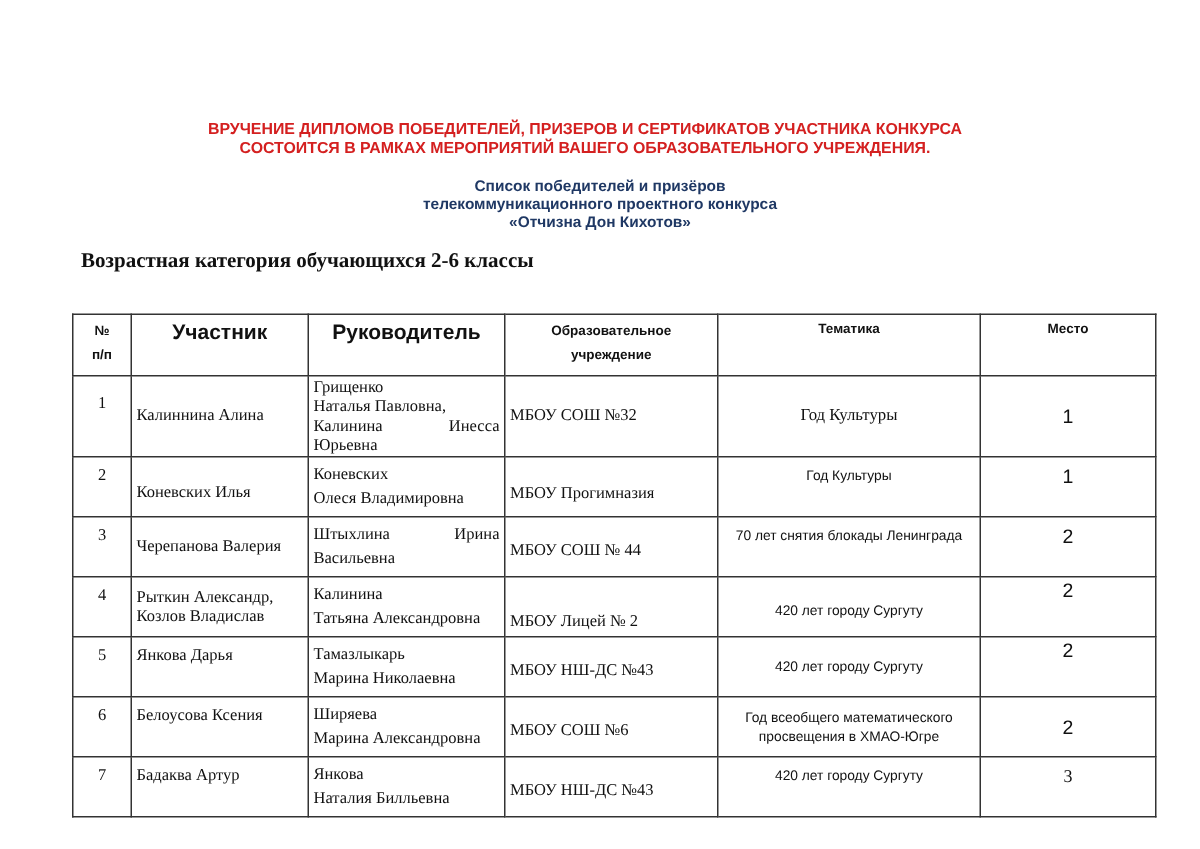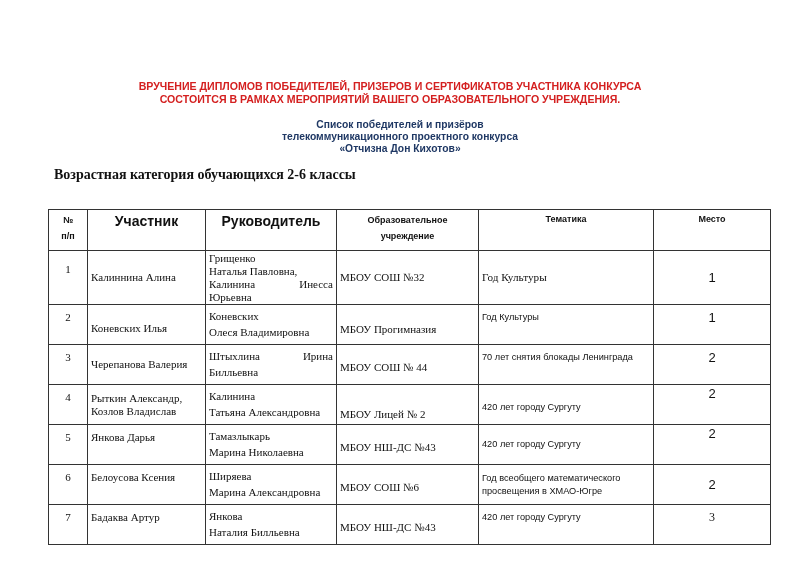--- a/index.html
+++ b/index.html
@@ -8,21 +8,21 @@
   .subtitle { position:absolute; left:0; width:800px; top:119px; text-align:center; font-family:"Liberation Sans", sans-serif; font-weight:bold; font-size:10.3px; line-height:12px; }
   .category { position:absolute; left:54px; top:167px; font-family:"Liberation Serif", serif; font-weight:bold; font-size:14px; }
   table { position:absolute; left:48px; top:209px; border-collapse:collapse; table-layout:fixed; width:722px; }
   td, th { border:1.5px solid #333; padding:0 3px; font-weight:normal; }
   th { vertical-align:top; font-family:"Liberation Sans", sans-serif; font-weight:bold; font-size:10px; padding-top:3px; line-height:19px; text-align:center; }
   th.big { font-size:14px; line-height:16px; }
   th.small { font-size:9px; }
   td { font-size:11px; line-height:13px; }
   td.num { text-align:center; }
   td.center { text-align:left; }
-  td.topic { font-family:"Liberation Sans", sans-serif; font-size:9.2px;margin-left:20px; }
+  td.topic { text-align:center; font-family:"Liberation Sans", sans-serif; font-size:9.2px;margin-left:20px; }
   td.topic.serif { font-family:"Liberation Serif", serif; font-size:11.2px; }
   td.place { text-align:center; font-family:"Liberation Sans", sans-serif; font-size:13px; }
   .top { vertical-align:top; padding-top:6px; }
   .mid { vertical-align:middle; }
   .just { text-align:justify; text-align-last:justify; display:block; }
   .line { display:block; }
 </style>
 </head>
 <body>
 
@@ -88,21 +88,21 @@
     <td class="mid" style="padding-top:10px">МБОУ Прогимназия</td>
     <td class="topic top">Год Культуры</td>
     <td class="place top">1</td>
   </tr>
 
   <tr style="height:40px;">
     <td class="num top">3</td>
     <td class="center mid">Черепанова Валерия</td>
     <td class="mid">
       <span class="just">Штыхлина Ирина</span>
-      <span class="line" style="padding-top:3px">Билльевна</span>
+      <span class="line" style="padding-top:3px">Васильевна</span>
     </td>
     <td class="mid" style="padding-top:6px">МБОУ СОШ № 44</td>
     <td class="topic top">70 лет снятия блокады Ленинграда</td>
     <td class="place top">2</td>
   </tr>
 
   <tr style="height:40px;">
     <td class="num top">4</td>
     <td class="center mid">
       <span class="line">Рыткин Александр,</span>

